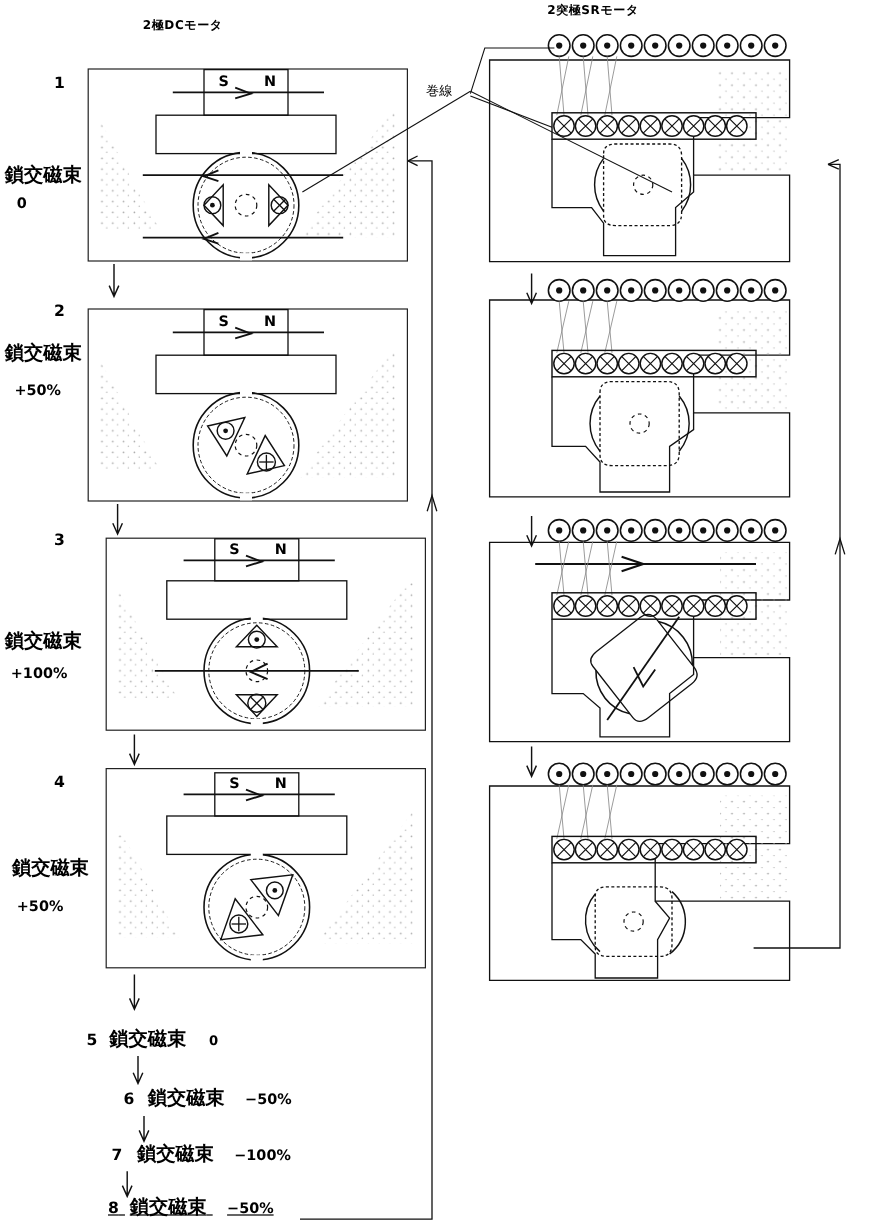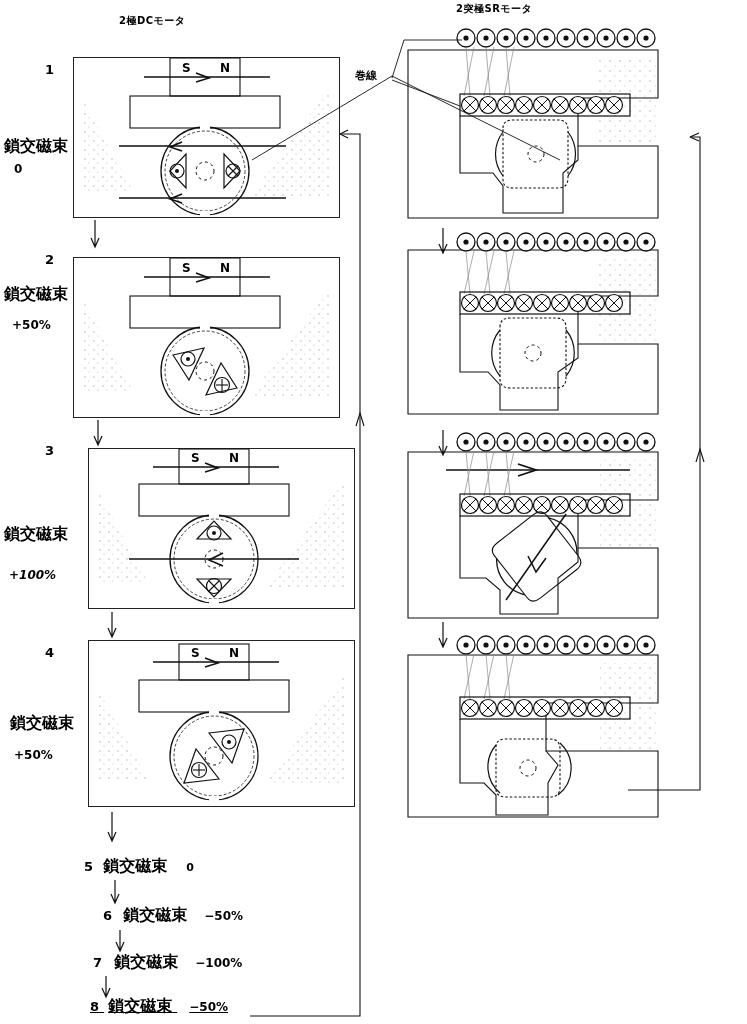--- a/index.html
+++ b/index.html
@@ -3,21 +3,21 @@
 <meta charset="utf-8">
 <style>
   html,body{margin:0;padding:0;background:#fff;}
   body{width:747px;height:1024px;position:relative;
        font-family:"DejaVu Sans","Liberation Sans",sans-serif;color:#000;}
   .abs{position:absolute;}
   .ttl{font-size:10px;font-weight:bold;letter-spacing:.5px;white-space:nowrap;}
   .lbl{font-size:16px;font-weight:bold;white-space:nowrap;}
   .num{font-size:13px;font-weight:bold;}
   .val{font-size:12px;font-weight:bold;white-space:nowrap;}
-  .small{font-size:11px;font-weight:bold;white-space:nowrap;}
+  .small{font-size:11px;font-weight:normal;white-space:nowrap;}
   .panel{border:1px solid #222;background:#fff;}
   svg{display:block;overflow:visible;}
   .stroke{stroke:#111;fill:none;}
   .flow{position:absolute;left:0;top:0;width:747px;height:1024px;pointer-events:none;}
 </style>
 </head>
 <body>
 
 <div class="abs ttl" style="left:108px;top:14px;margin-left:11px;">2極DCモータ</div>
 <div class="abs ttl" style="left:456px;top:2px;">2突極SRモータ</div>
@@ -27,21 +27,21 @@
 <div class="abs num" style="left:45px;top:62px;">1</div>
 <div class="abs lbl" style="left:4px;top:136px;">鎖交磁束</div>
 <div class="abs val" style="left:14px;top:162px;">0</div>
 
 <div class="abs num" style="left:45px;top:252px;">2</div>
 <div class="abs lbl" style="left:4px;top:284px;">鎖交磁束</div>
 <div class="abs val" style="left:12px;top:318px;">+50%</div>
 
 <div class="abs num" style="left:45px;top:443px;">3</div>
 <div class="abs lbl" style="left:4px;top:524px;">鎖交磁束</div>
-<div class="abs val" style="left:9px;top:568px;font-style:italic;">+100%</div>
+<div class="abs val" style="left:9px;top:554px;">+100%</div>
 
 <div class="abs num" style="left:45px;top:645px;">4</div>
 <div class="abs lbl" style="left:10px;top:713px;">鎖交磁束</div>
 <div class="abs val" style="left:14px;top:748px;">+50%</div>
 
 <div class="abs panel" style="left:73px;top:57px;width:265px;height:159px;">
   <svg width="263" height="157" viewBox="0 0 263 157">
     <defs>
       <pattern id="dots1" width="9" height="9" patternUnits="userSpaceOnUse">
         <circle cx="2" cy="2" r="0.7" fill="#999"></circle>
@@ -472,21 +472,21 @@
     <path d="M340 134 L348 130 M340 134 L348 138"></path>
   </g>
 
   <g class="stroke" stroke-width="1.1">
     <path d="M690 137 L700 137 L700 790 L628 790"></path>
     <path d="M696 462 L700 449 L704 462"></path>
     <path d="M690 137 L699 133 M690 137 L699 141"></path>
   </g>
 </svg>
 
-<div class="abs" style="left:84px;top:856px;">
+<div class="abs" style="left:72px;top:856px;">
   <span class="num">5</span>
   <span class="lbl" style="margin-left:5px;">鎖交磁束</span>
   <span class="val" style="margin-left:14px;font-size:11px;">0</span>
 </div>
 
 <div class="abs" style="left:103px;top:905px;text-align:right;">
   <span class="num">6</span>
   <span class="lbl" style="margin-left:6px;">鎖交磁束</span>
   <span class="val" style="margin-left:12px;">−50%</span>
 </div>

